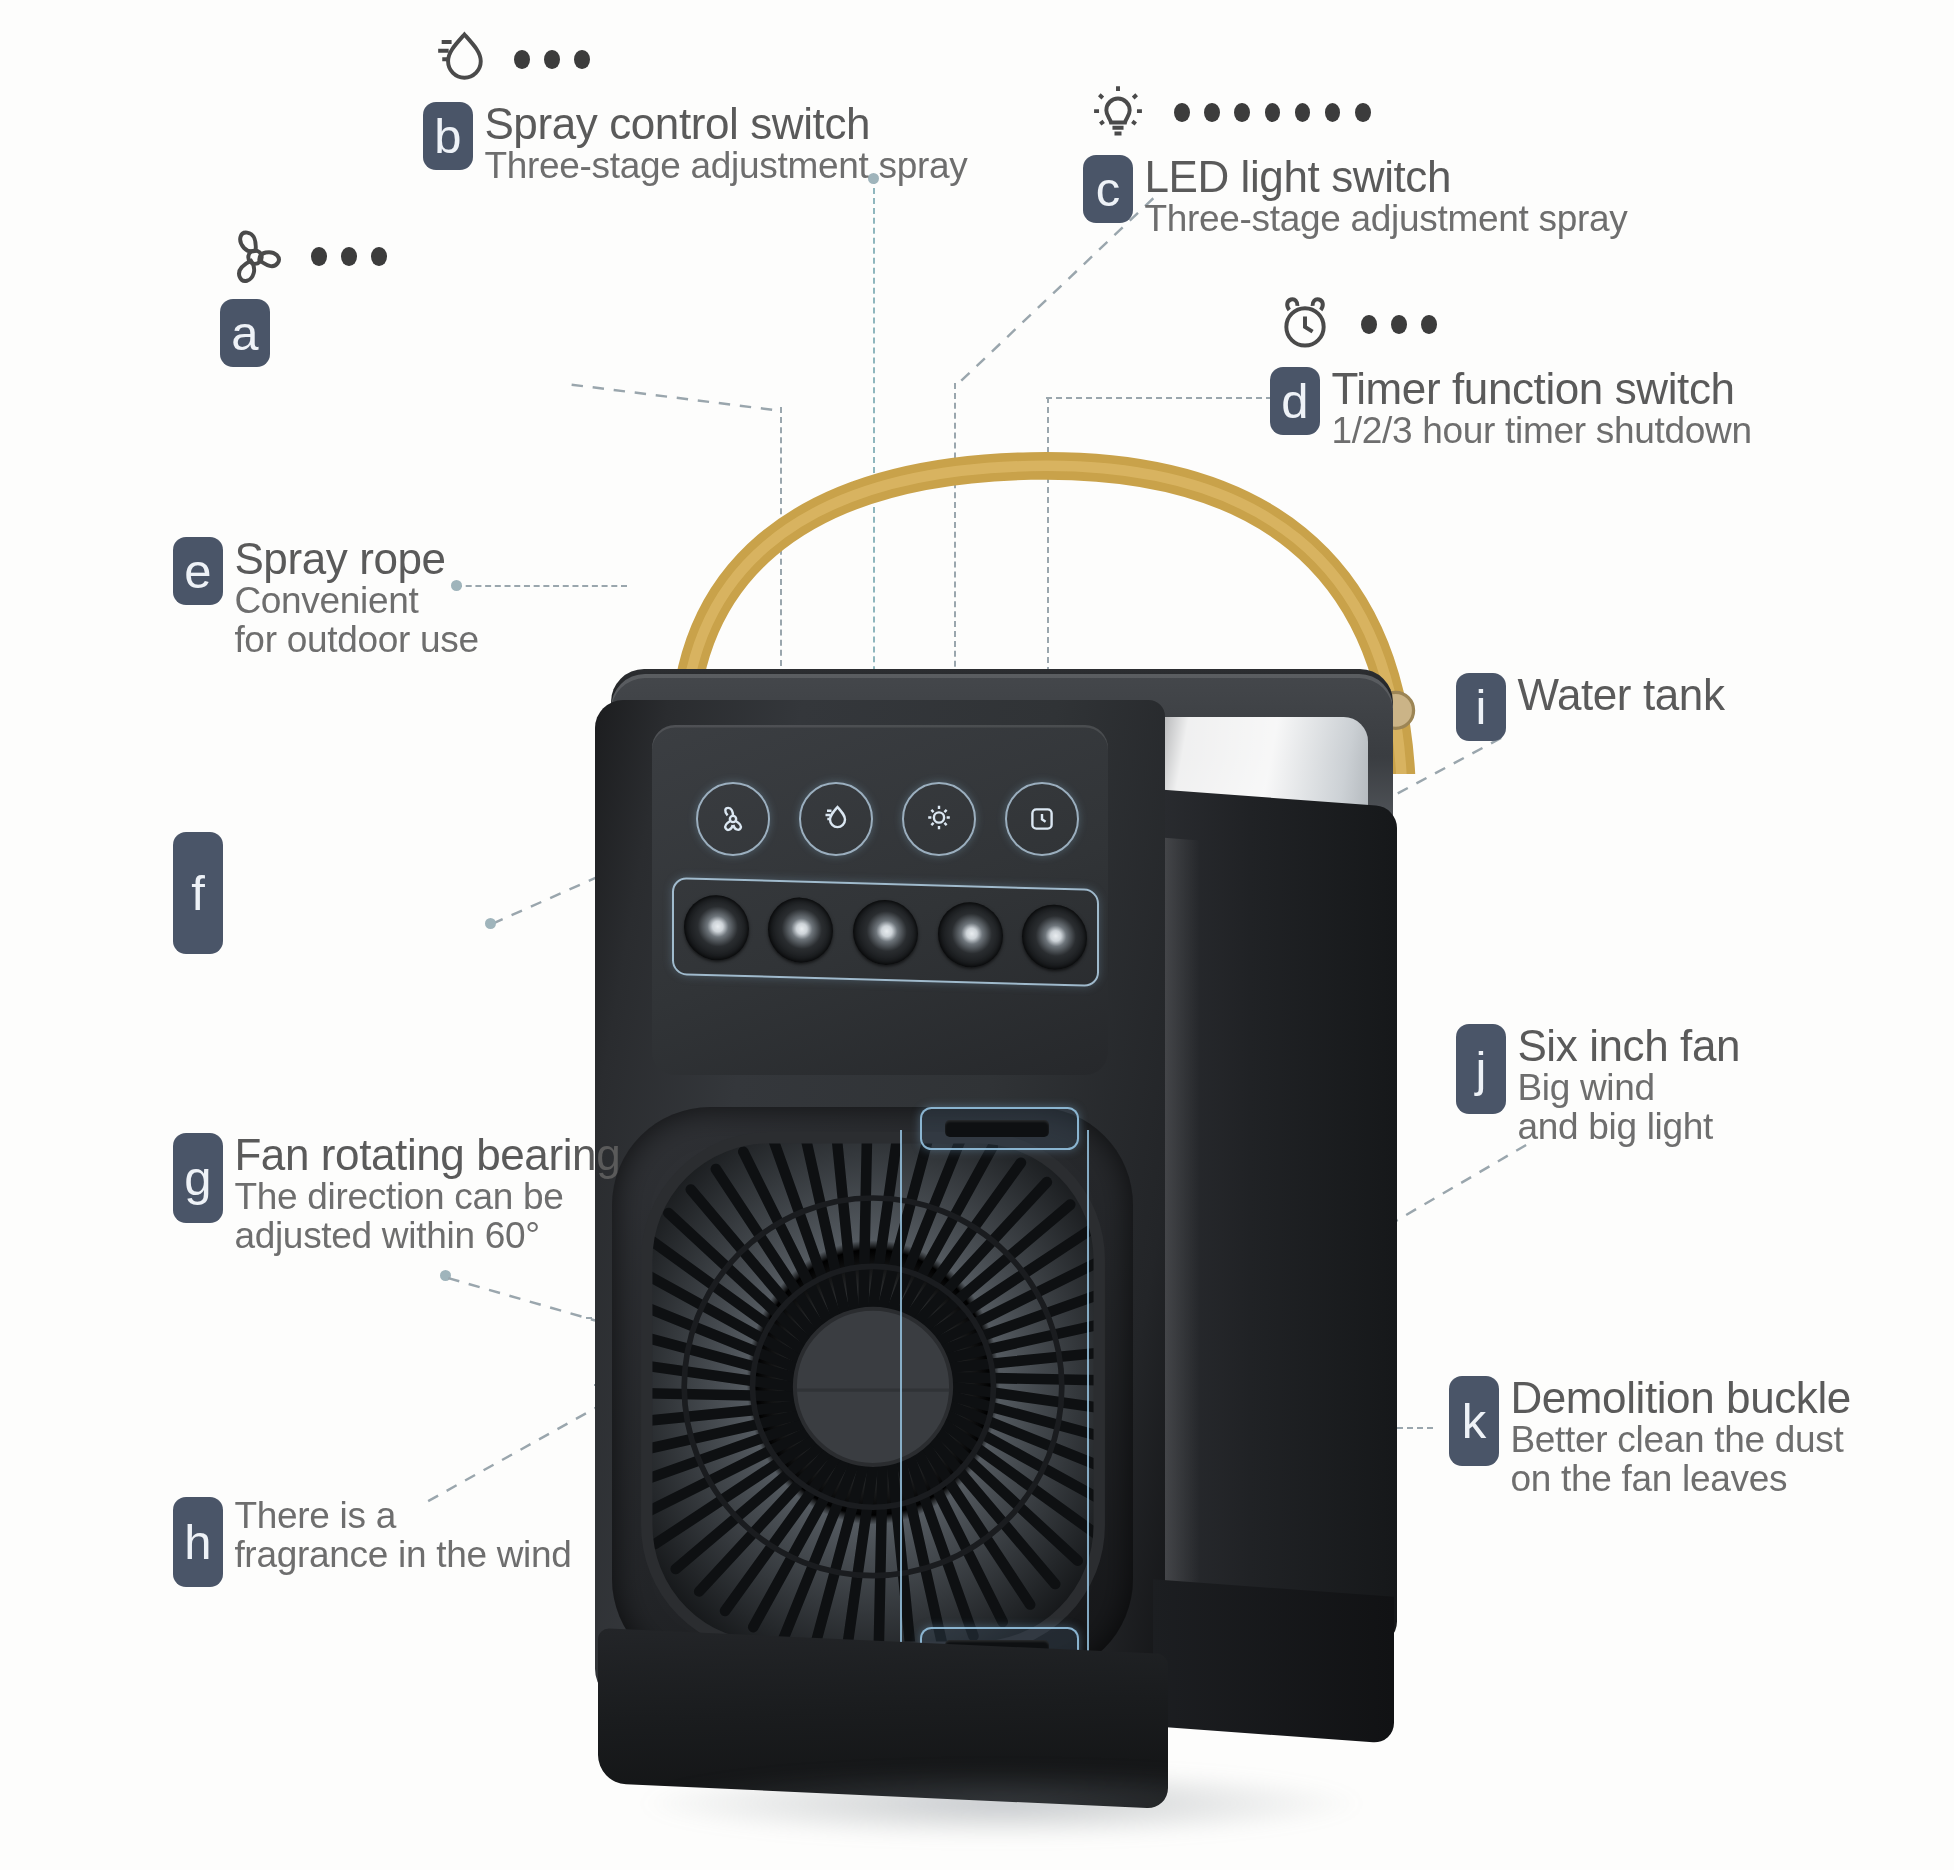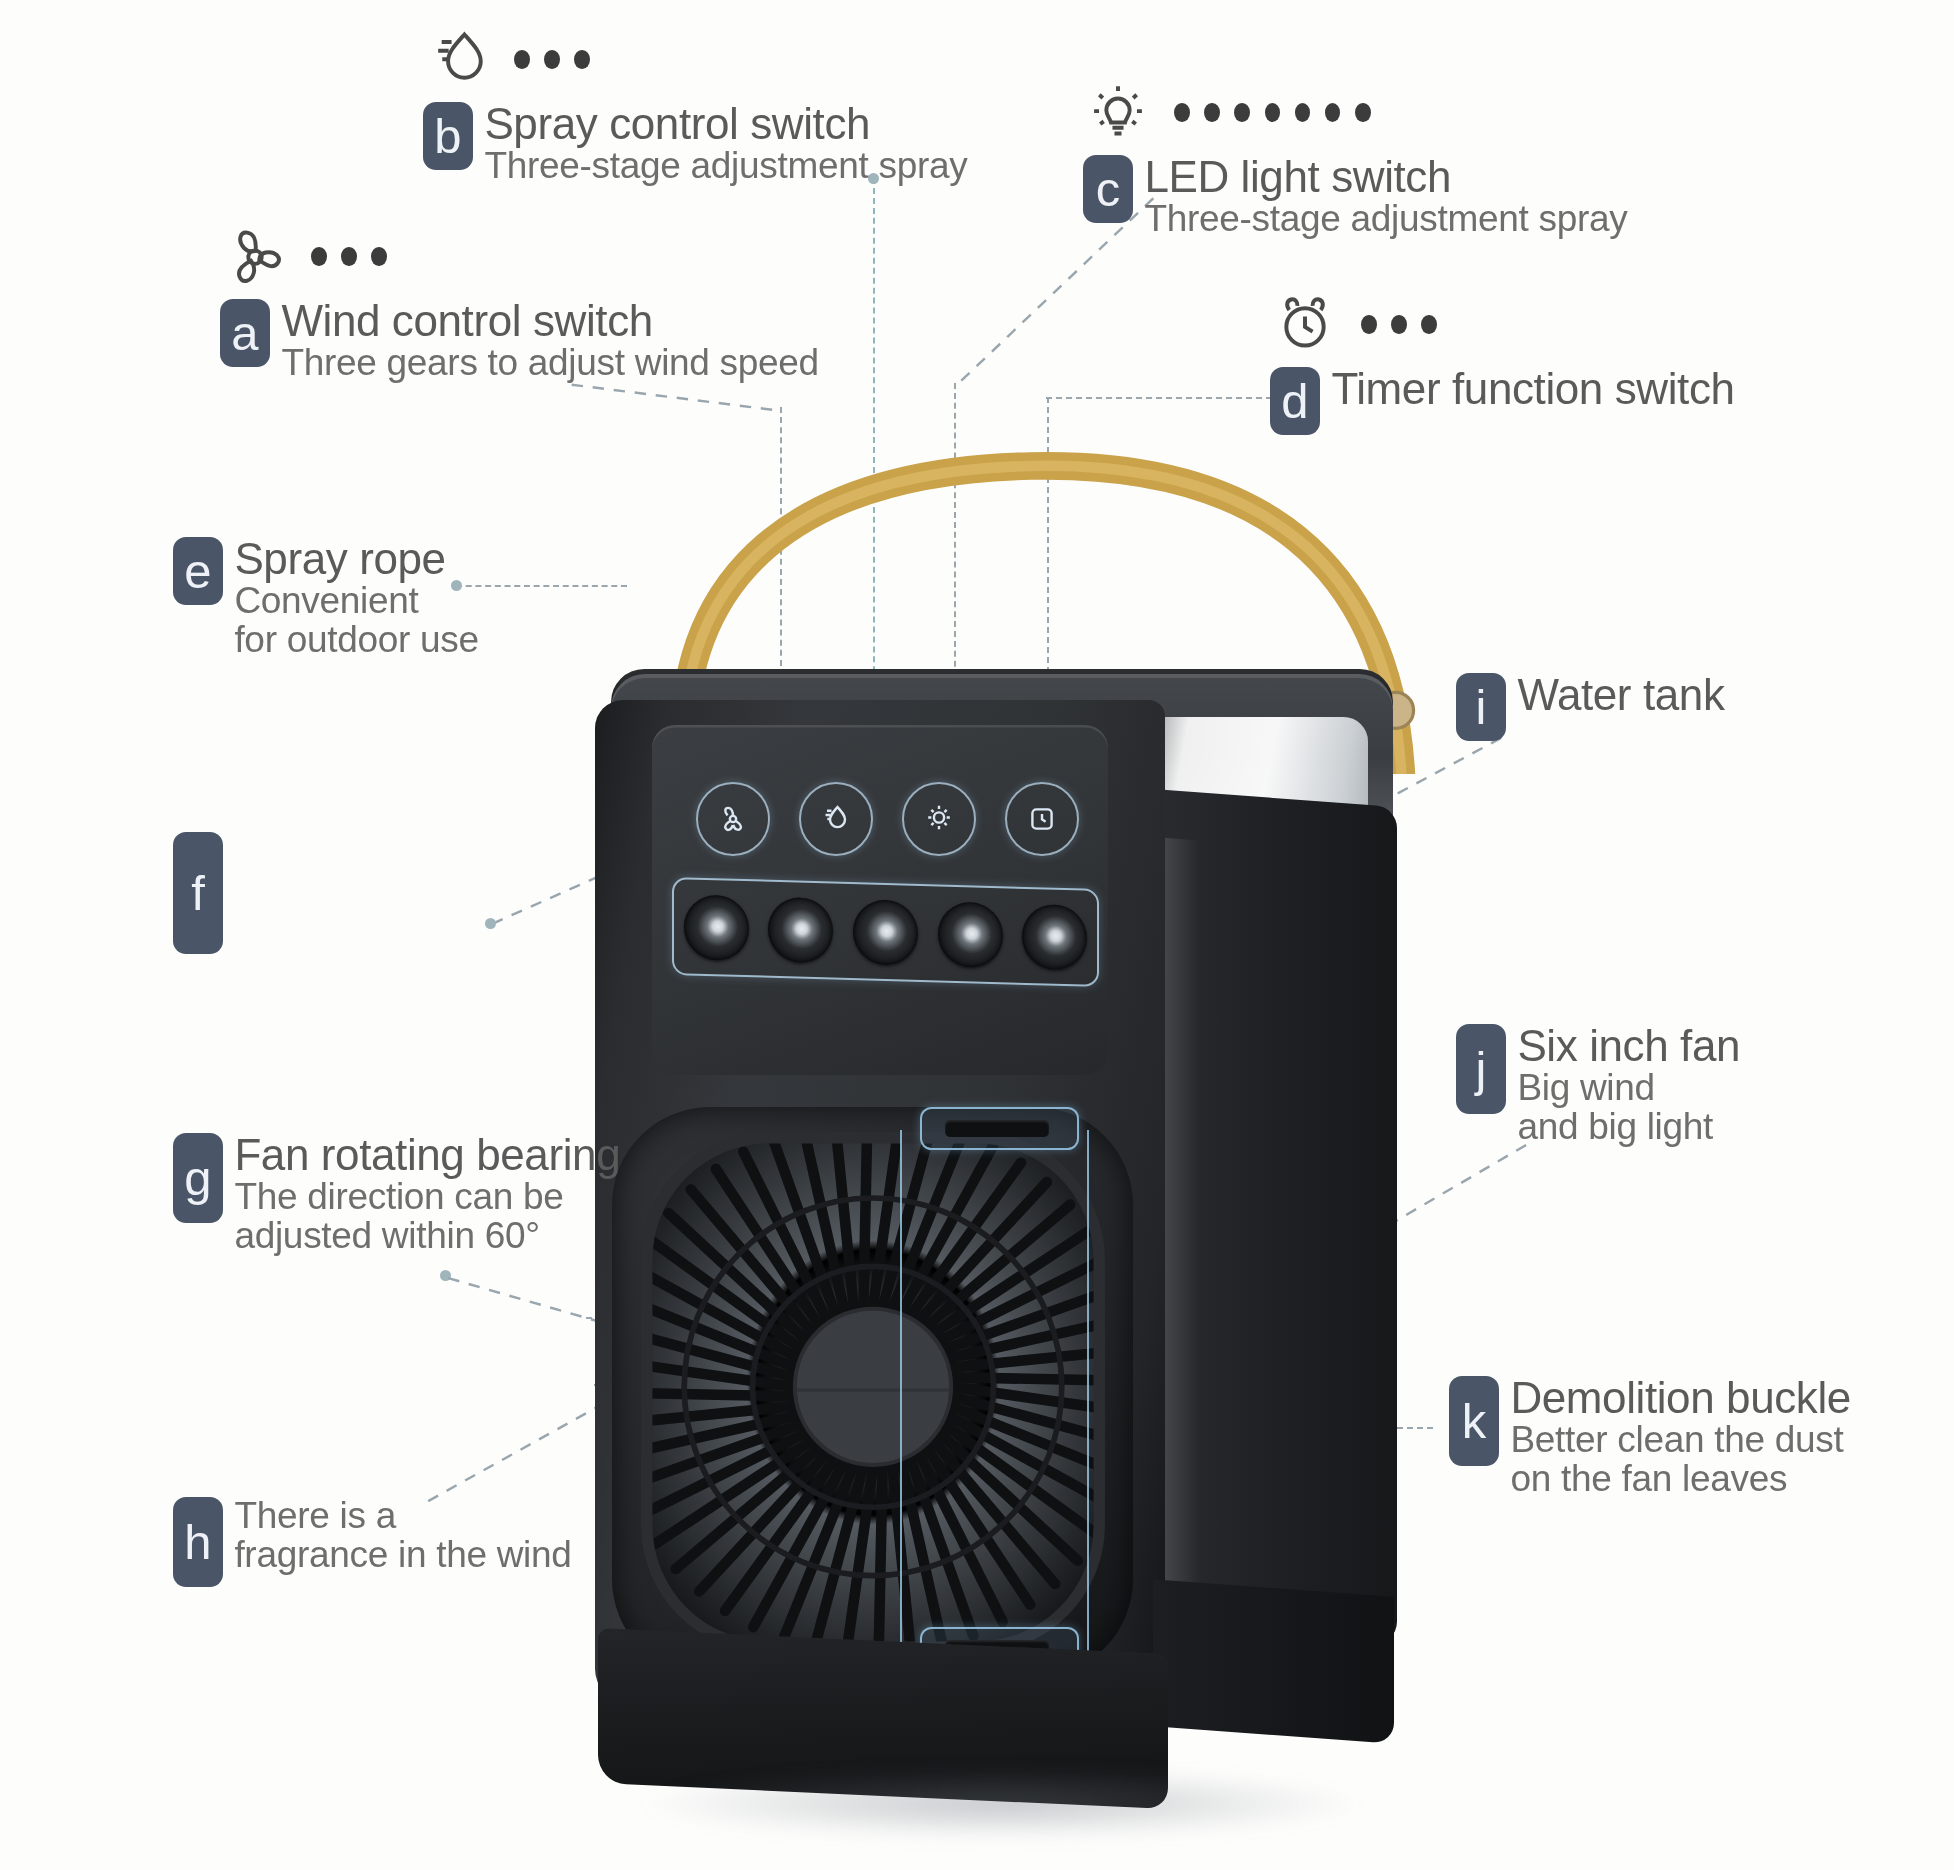--- a/index.html
+++ b/index.html
@@ -432,24 +432,20 @@
         <path d="M13.5 13.4c2.4 2 4.9 3 6.3 1 1.3-1.9 -.9-4.2 -4.1-3.6 -1.3.3 -2.3 1.2 -2.2 2.6z"></path>
       </svg>
       <div class="dots">
         <div class="dot"></div>
           <div class="dot"></div>
           <div class="dot"></div>
       </div>
     </div>
     <div class="label-row">
       <div class="badge">a</div>
-      <div class="txt">
-        <div class="title">Wind control switch</div>
-        <div class="sub">Three gears to adjust wind speed</div>
-      </div>
     </div>
   </div>
 
   <div class="callout" style="left:1270px;top:289px;">
     <div class="icon-row">
       <svg class="glyph" viewBox="0 0 24 24" fill="none" stroke="#4a4a4a" stroke-width="1.35">
         <circle cx="12" cy="13" r="6.4"></circle>
         <path d="M12 9.4V13l2.6 1.6"></path>
         <path d="M6.6 7.2C5.4 5.6 5.8 4 7.2 3.6c1.3-.4 2.3.6 2.2 2.2"></path>
         <path d="M17.4 7.2c1.2-1.6 .8-3.2 -.6-3.6 -1.3-.4 -2.3.6 -2.2 2.2"></path>
@@ -457,20 +453,21 @@
       <div class="dots">
         <div class="dot"></div>
           <div class="dot"></div>
           <div class="dot"></div>
       </div>
     </div>
     <div class="label-row">
       <div class="badge">d</div>
       <div class="txt">
         <div class="title">Timer function switch</div>
+        <div class="sub">1/2/3 hour timer shutdown</div>
       </div>
     </div>
   </div>
 
   <div class="callout" style="left:173px;top:537px;">
     <div class="label-row">
       <div class="badge">e</div>
       <div class="txt">
         <div class="title">Spray rope</div>
         <div class="sub">Convenient</div>

